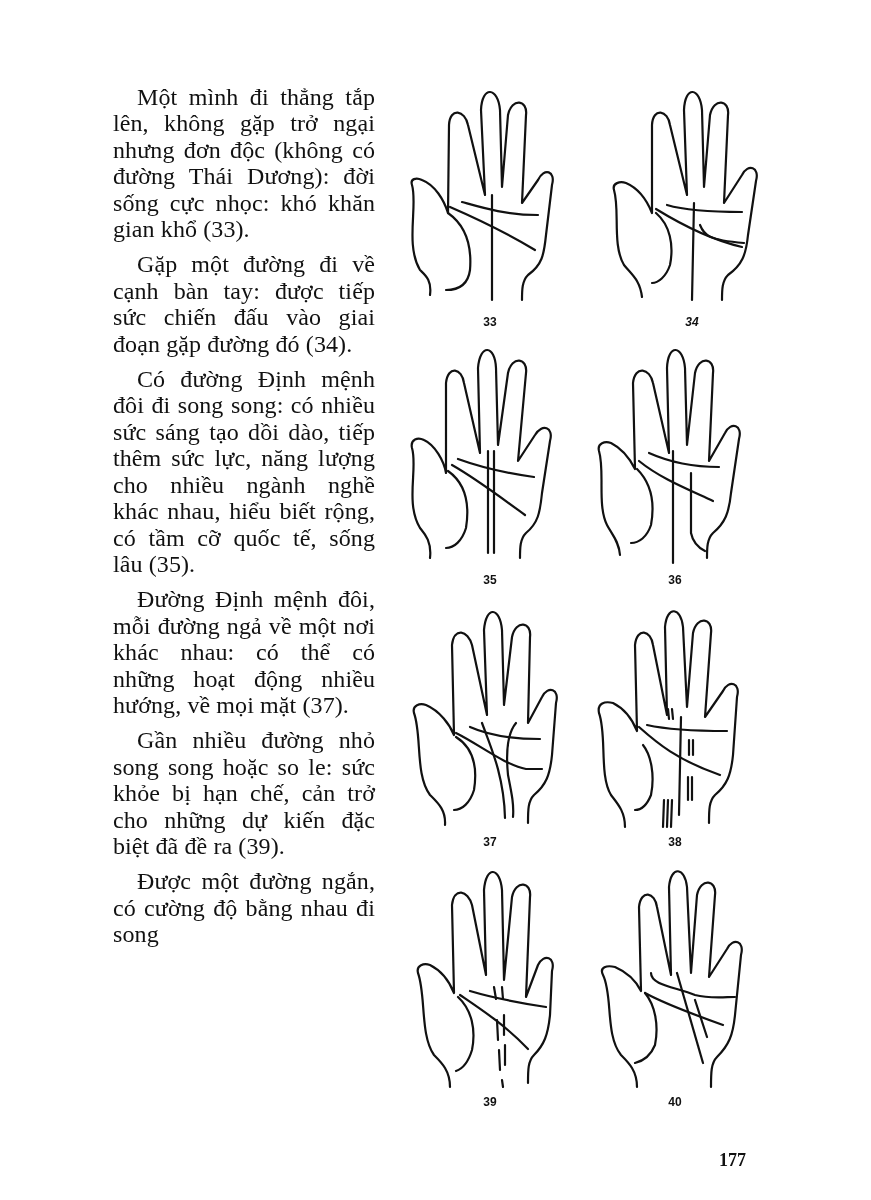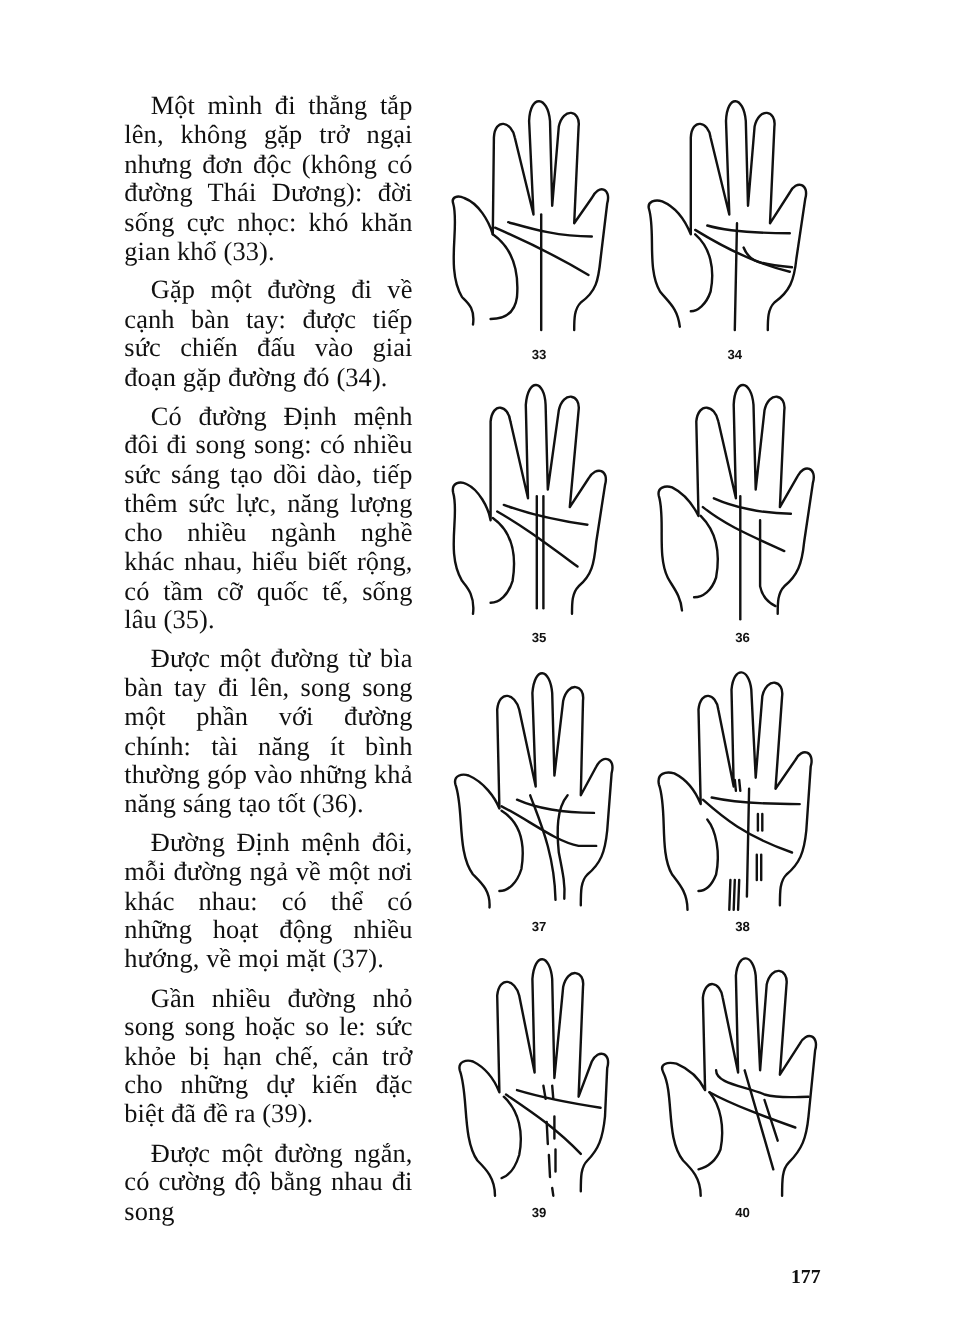--- a/index.html
+++ b/index.html
@@ -17,40 +17,39 @@
   .page-number { position: absolute; left: 719px; top: 1150px; font-size: 18px; font-weight: bold; }
   svg path, svg line { fill: none; stroke: #111; stroke-width: 2.2; stroke-linecap: round; stroke-linejoin: round; }
 </style>
 </head>
 <body>
 
 <div class="text-col">
   <p class="para">Một mình đi thẳng tắp lên, không gặp trở ngại nhưng đơn độc (không có đường Thái Dương): đời sống cực nhọc: khó khăn gian khổ (33).</p>
   <p class="para">Gặp một đường đi về cạnh bàn tay: được tiếp sức chiến đấu vào giai đoạn gặp đường đó (34).</p>
   <p class="para">Có đường Định mệnh đôi đi song song: có nhiều sức sáng tạo dồi dào, tiếp thêm sức lực, năng lượng cho nhiều ngành nghề khác nhau, hiểu biết rộng, có tầm cỡ quốc tế, sống lâu (35).</p>
-  <p class="para">Được một đường từ bìa bàn tay đi lên, song song một phần với đường chính: tài năng ít bình thường góp vào những khả năng sáng tạo tốt (36).</p>
   <p class="para">Đường Định mệnh đôi, mỗi đường ngả về một nơi khác nhau: có thể có những hoạt động nhiều hướng, về mọi mặt (37).</p>
   <p class="para">Gần nhiều đường nhỏ song song hoặc so le: sức khỏe bị hạn chế, cản trở cho những dự kiến đặc biệt đã đề ra (39).</p>
   <p class="para">Được một đường ngắn, có cường độ bằng nhau đi song</p>
 </div>
 
 <div class="fig-grid">
 
   <div class="fig" style="left:0px; top:0px;">
     <svg viewBox="0 0 160 230">
       <path d="M20,210 C22,195 15,190 10,185 C-5,160 8,120 2,100 C0,94 6,92 12,95 C25,100 34,115 38,128 L39,40 C40,22 55,25 58,40 L75,110 L71,25 C72,0 88,2 90,25 L92,102 L98,30 C102,12 118,15 116,30 L112,118 L128,95 C134,82 146,86 142,100 L136,150 C134,170 132,180 118,190 C112,196 112,205 112,215"></path>
       <path d="M38,128 C55,140 62,160 60,185 C58,200 48,205 36,205"></path>
       <path d="M52,117 C70,122 95,130 128,130"></path>
       <path d="M40,122 C70,135 100,150 125,165"></path>
       <line x1="82" y1="110" x2="82" y2="215"></line>
     </svg>
     <div class="fig-label">33</div>
   </div>
 
-  <div class="fig" style="left:178px; top:0px;">
+  <div class="fig" style="left:202px; top:0px;font-style:italic;">
     <svg viewBox="0 0 160 230">
       <path d="M30,212 C28,195 20,190 12,180 C0,160 8,125 2,105 C0,98 8,96 14,98 C28,104 36,118 40,128 L40,40 C41,22 56,25 58,40 L75,110 L72,25 C73,0 88,2 90,25 L92,102 L98,30 C102,12 118,15 116,30 L112,118 L130,90 C136,78 148,82 144,96 L136,150 C134,170 130,180 116,190 C110,196 110,205 110,215"></path>
       <path d="M44,128 C58,140 62,160 58,180 C54,192 46,198 40,198"></path>
       <path d="M55,120 C72,125 98,127 130,127"></path>
       <path d="M44,124 C70,140 100,155 130,162"></path>
       <path d="M88,140 C92,150 96,155 132,158"></path>
       <line x1="82" y1="118" x2="80" y2="215"></line>
     </svg>
     <div class="fig-label">34</div>
   </div>

